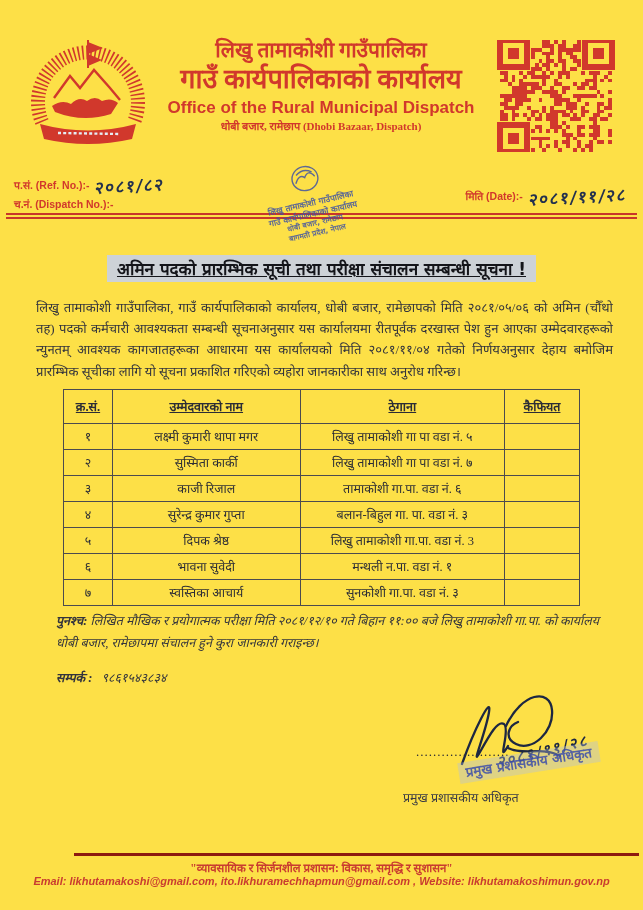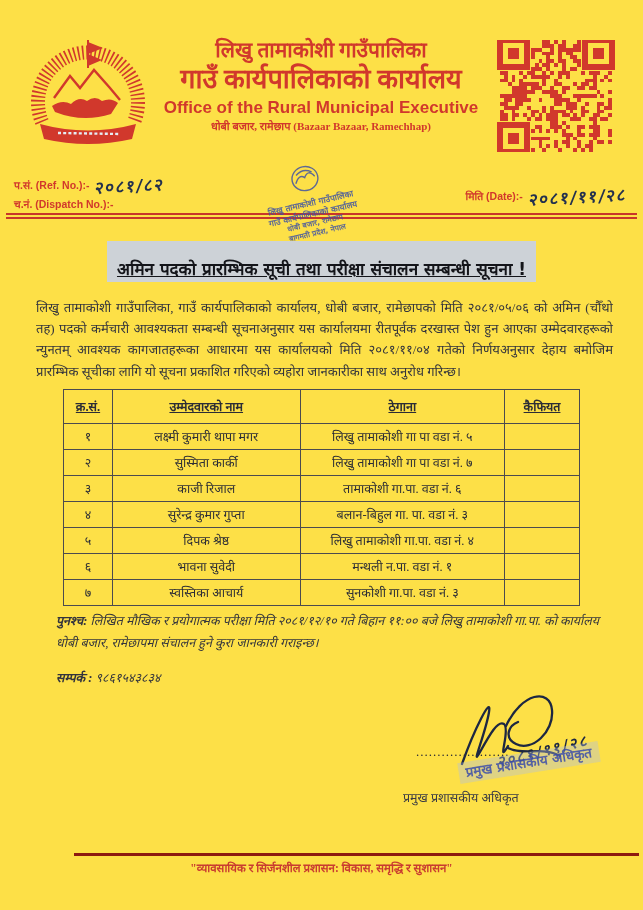--- a/index.html
+++ b/index.html
@@ -30,39 +30,39 @@
           border-top:2px solid #c8362a; border-bottom:2px solid #c8362a; }
   
   .rstamp { position:absolute; left:240px; top:163px; width:140px; text-align:center;
             color:#3c50a6; transform:rotate(-13deg); opacity:.82; line-height:1.25;
             font-family:"DejaVu Sans",sans-serif; }
   .rstamp .l { font-size:8.5px; font-weight:bold; white-space:nowrap; }
   .rstamp .l.small { font-size:7.5px; }
   
   .heading { position:absolute; top:257px; left:40px; right:40px; text-align:center; }
   .heading span { background:#cdd2d7; color:#14151a; font-weight:bold; font-size:17px;
-                  padding:18px 10px 3px; text-decoration:underline; font-family:"DejaVu Sans",sans-serif; }
+                  padding:4px 10px 3px; text-decoration:underline; font-family:"DejaVu Sans",sans-serif; }
   .bodytxt { position:absolute; top:297px; left:36px; width:577px; font-size:13px;
              line-height:1.63; text-align:justify; color:#33343c; }
   
   table.cand { position:absolute; top:389px; left:63px; width:517px; border-collapse:collapse;
                font-size:12.5px; color:#2c2d35; }
   table.cand th, table.cand td { border:1.4px solid #4b4b4f; text-align:center; padding:4px 4px; }
   table.cand th { font-weight:bold; padding:8px 4px;text-decoration:underline; }
   table.cand .c0 { width:49px; }
   table.cand .c1 { width:188px; }
   table.cand .c2 { width:205px;text-align:center; }
   table.cand .c3 { width:75px;text-align:center; }
   table.cand td { height:25px; }
   
   .ps { position:absolute; top:611px; left:56px; width:558px; font-size:12.5px;
         font-style:italic; line-height:1.75; color:#33343c; }
   .ps b { font-weight:bold; }
   .contact { position:absolute; top:669px; left:56px; font-size:12.5px; font-style:italic; color:#33343c; }
-  .contact b { margin-right:0; }
+  .contact b { margin-right:6px; }
   
   .sig-svg { position:absolute; left:448px; top:686px; width:125px; height:100px; }
   .sig-date { position:absolute; left:497px; top:740px; font-family:"DejaVu Sans",sans-serif;
               font-weight:bold; color:#1d2742; font-size:15px; letter-spacing:2px;
               transform:rotate(-14deg) skewX(-10deg); }
   .dotted { position:absolute; left:416px; top:744px; width:118px; color:#2c2d35;
             font-size:13px; letter-spacing:1px; overflow:hidden; white-space:nowrap; }
   .sig-name { position:absolute; left:425px; top:764px; width:160px; text-align:center;
               font-size:12.5px; color:#33343c; }
   .sig-stamp { position:absolute; left:458px; top:752px; transform:rotate(-9deg);
@@ -91,22 +91,22 @@
       <path d="M28,64 L44,42 L54,54 L68,36 L84,54 L94,66" stroke-width="2.4"></path>
       <path d="M26,72 q10,-7 19,-2 q8,-8 16,-3 q8,-6 15,0 q9,-4 16,2 l-7,11 q-28,9 -56,-2 z" fill="#d1382c" stroke="none"></path>
     </g>
     <path d="M14,90 Q62,103 110,90 L106,105 Q62,115 18,105 Z" fill="#d1382c"></path>
     <line x1="32" y1="99" x2="94" y2="100" stroke="#e5edf3" stroke-width="2.4" stroke-dasharray="3 2.2"></line>
   </svg>
 
   <div class="hdr">
     <div class="t-np">लिखु तामाकोशी गाउँपालिका</div>
     <div class="o-np">गाउँ कार्यपालिकाको कार्यालय</div>
-    <div class="o-en">Office of the Rural Municipal Executive</div>
-    <div class="ad">धोबी बजार, रामेछाप (Bazaar Bazaar, Ramechhap)</div>
+    <div class="o-en">Office of the Rural Municipal Dispatch</div>
+    <div class="ad">धोबी बजार, रामेछाप (Dhobi Bazaar, Dispatch)</div>
   </div>
 
   <svg class="qr" id="qr" viewBox="0 0 29 29" shape-rendering="crispEdges">
       <g fill="#d1382c">
         <rect x="11" y="0" width="1" height="1"></rect>
         <rect x="12" y="0" width="1" height="1"></rect>
         <rect x="14" y="0" width="1" height="1"></rect>
         <rect x="16" y="0" width="1" height="1"></rect>
         <rect x="20" y="0" width="1" height="1"></rect>
         <rect x="11" y="1" width="1" height="1"></rect>
@@ -473,21 +473,21 @@
         </tr>
         <tr>
           <td class="c0">४</td>
           <td class="c1">सुरेन्द्र कुमार गुप्ता</td>
           <td class="c2">बलान-बिहुल गा. पा. वडा नं. ३</td>
           <td class="c3"></td>
         </tr>
         <tr>
           <td class="c0">५</td>
           <td class="c1">दिपक श्रेष्ठ</td>
-          <td class="c2">लिखु तामाकोशी गा.पा. वडा नं. ४</td>
+          <td class="c2">लिखु तामाकोशी गा.पा. वडा नं. 3</td>
           <td class="c3"></td>
         </tr>
         <tr>
           <td class="c0">६</td>
           <td class="c1">भावना सुवेदी</td>
           <td class="c2">मन्थली न.पा. वडा नं. १</td>
           <td class="c3"></td>
         </tr>
         <tr>
           <td class="c0">७</td>
@@ -514,14 +514,15 @@
       <path d="M60,62 C76,70 96,60 112,70"></path>
     </g>
   </svg>
   <div class="sig-date">२०८१/११/२८</div>
   <div class="dotted">......................</div>
   <div class="sig-stamp">प्रमुख प्रशासकीय अधिकृत</div>
   <div class="sig-title">प्रमुख प्रशासकीय अधिकृत</div>
 
   <div class="f-rule"></div>
   <div class="motto">"व्यावसायिक र सिर्जनशील प्रशासन: विकास, समृद्धि र सुशासन"</div>
+  <div class="emails">Email: likhutamakoshi@gmail.com, ito.likhuramechhapmun@gmail.com , Website: likhutamakoshimun.gov.np</div>
 
 </div>
 
 </body></html>

